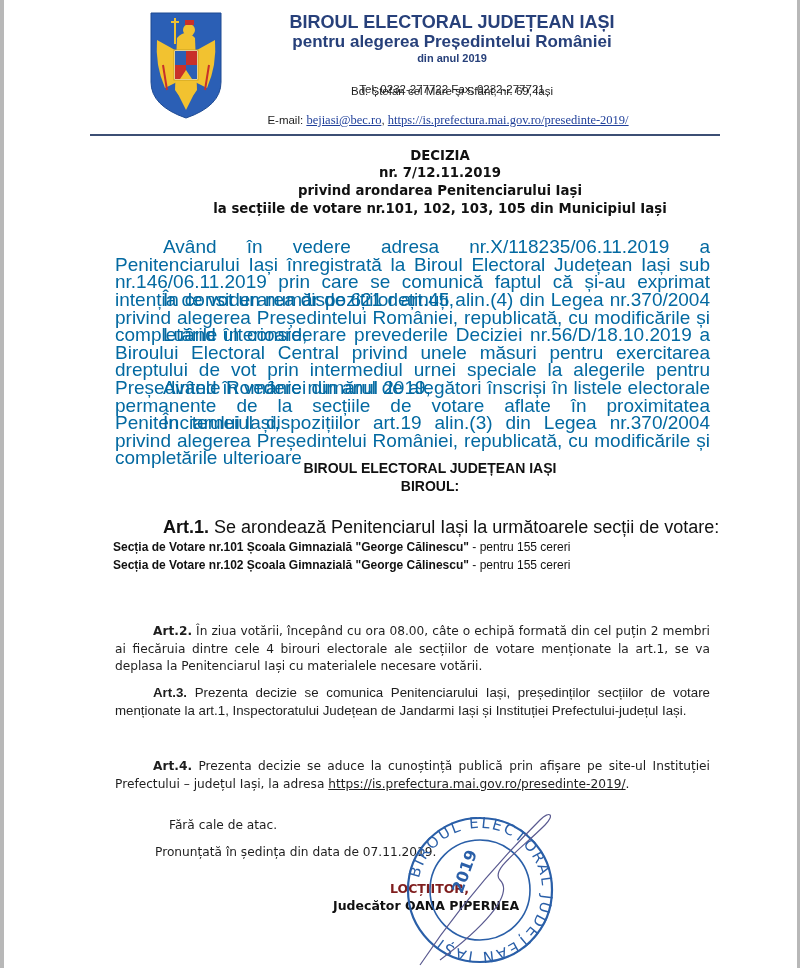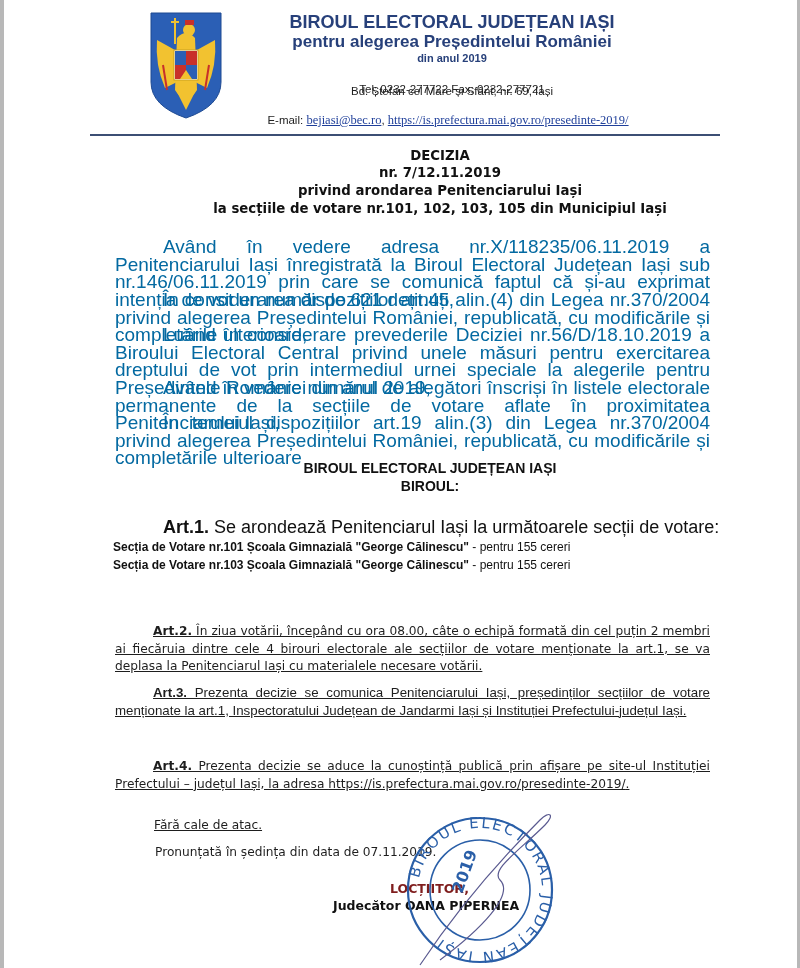--- a/index.html
+++ b/index.html
@@ -42,30 +42,30 @@
 
   .dec { position: absolute; left: 150px; width: 560px; text-align: center; font-weight: bold; font-size: 14px; color: #111; }
   .d1 { top: 460px; }
   .d2 { top: 478px; }
 
   .art1 { position: absolute; left: 163px; top: 517px; font-size: 18px; color: #111; white-space: nowrap; }
   .art1 b { font-weight: bold; }
   .sectii { position: absolute; left: 113px; top: 539px; font-size: 12px; line-height: 17.5px; white-space: nowrap; color: #111; }
   .sectii .bold { font-weight: bold; }
 
-  .art { position: absolute; left: 115px; width: 595px; font-family: "DejaVu Sans", sans-serif; font-size: 12.2px; line-height: 17.5px; text-align: justify; color: #1e1e1e; text-decoration: underline; }
+  .art { position: absolute; left: 115px; width: 595px; font-family: "DejaVu Sans", sans-serif; font-size: 12.2px; line-height: 17.5px; text-align: justify; color: #1e1e1e; }
   .art .ind { display: inline-block; width: 38px; }
   .art b { font-weight: bold; }
   .art2 { top: 623px; }
   .art3 { top: 684px; font-family: "Liberation Sans", sans-serif; font-size: 13.3px; }
   .art4 { top: 758px; }
   .art4 a { color: #1e1e1e; text-decoration: underline; }
 
   .plain { position: absolute; font-family: "DejaVu Sans", sans-serif; font-size: 12.2px; color: #1e1e1e; white-space: nowrap; }
-  .cale { left: 154px; top: 818px; text-decoration: underline; }
+  .cale { left: 169px; top: 818px; }
   .pron { left: 155px; top: 845px; }
 
   .sig1 { position: absolute; left: 390px; top: 881px; font-family: "DejaVu Sans", sans-serif; font-weight: bold; font-size: 12.5px; color: #7f1d1d; }
   .sig2 { position: absolute; left: 333px; top: 898px; font-family: "DejaVu Sans", sans-serif; font-weight: bold; font-size: 12.5px; color: #111; }
 
   .stamp { position: absolute; left: 380px; top: 800px; width: 200px; height: 168px; pointer-events: none; }
 </style>
 </head>
 <body>
 
@@ -119,21 +119,21 @@
 <div class="para p3"><span class="ind"></span><span>Luând în considerare prevederile Deciziei nr.56/D/18.10.2019 a Biroului Electoral Central privind unele măsuri pentru exercitarea dreptului de vot prin intermediul urnei speciale la alegerile pentru Președintele României din anul 2019,</span></div>
 <div class="para p4"><span class="ind"></span><span>Având în vedere numărul de alegători înscriși în listele electorale permanente de la secțiile de votare aflate în proximitatea Penitenciarului Iași,</span></div>
 <div class="para p5"><span class="ind"></span><span>În temeiul dispozițiilor art.19 alin.(3) din Legea nr.370/2004 privind alegerea Președintelui României, republicată, cu modificările și completările ulterioare</span></div>
 
 <div class="dec d1">BIROUL ELECTORAL JUDEȚEAN IAȘI</div>
 <div class="dec d2">BIROUL:</div>
 
 <div class="art1"><b>Art.1.</b><span> Se arondează Penitenciarul Iași la următoarele secții de votare:</span></div>
 <div class="sectii">
   <div><span class="bold">Secția de Votare nr.101 Școala Gimnazială "George Călinescu"</span><span> - pentru 155 cereri</span></div>
-  <div><span class="bold">Secția de Votare nr.103 Școala Gimnazială "George Călinescu"</span><span> - pentru 155 cereri</span></div>
+  <div><span class="bold">Secția de Votare nr.102 Școala Gimnazială "George Călinescu"</span><span> - pentru 155 cereri</span></div>
 </div>
 
 <div class="art art2"><span class="ind"></span><b>Art.2.</b><span> În ziua votării, începând cu ora 08.00, câte o echipă formată din cel puțin 2 membri ai fiecăruia dintre cele 4 birouri electorale ale secțiilor de votare menționate la art.1, se va deplasa la Penitenciarul Iași cu materialele necesare votării.</span></div>
 <div class="art art3"><span class="ind"></span><b>Art.3.</b><span> Prezenta decizie se comunica Penitenciarului Iași, președinților secțiilor de votare menționate la art.1, Inspectoratului Județean de Jandarmi Iași și Instituției Prefectului-județul Iași.</span></div>
 <div class="art art4"><span class="ind"></span><b>Art.4.</b><span> Prezenta decizie se aduce la cunoștință publică prin afișare pe site-ul Instituției Prefectului – județul Iași, la adresa </span><a>https://is.prefectura.mai.gov.ro/presedinte-2019/</a><span>.</span></div>
 
 <div class="plain cale">Fără cale de atac.</div>
 <div class="plain pron">Pronunțată în ședința din data de 07.11.2019.</div>
 
 <div class="sig1">LOCȚIITOR,</div>

